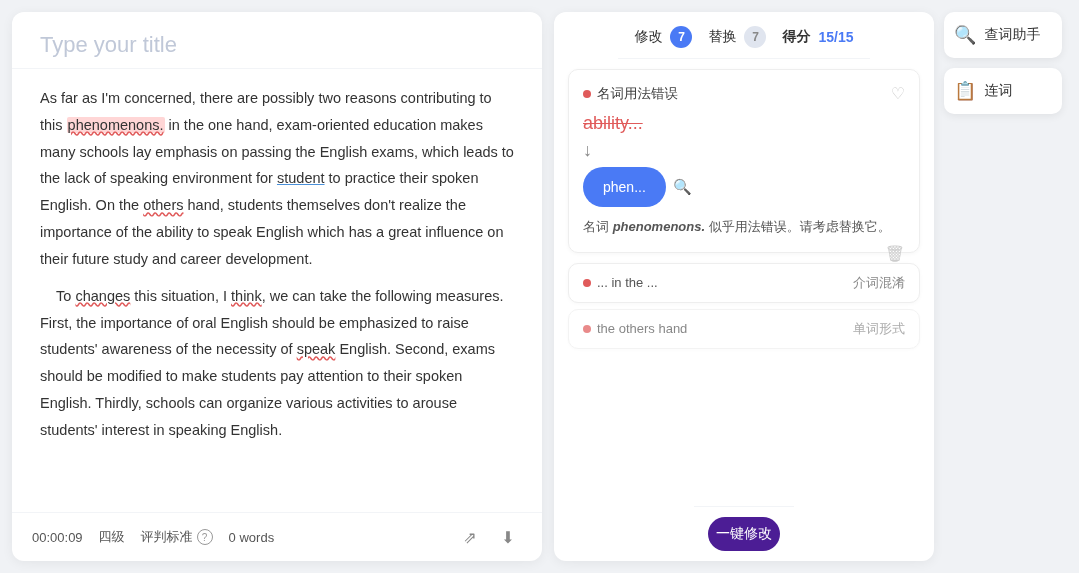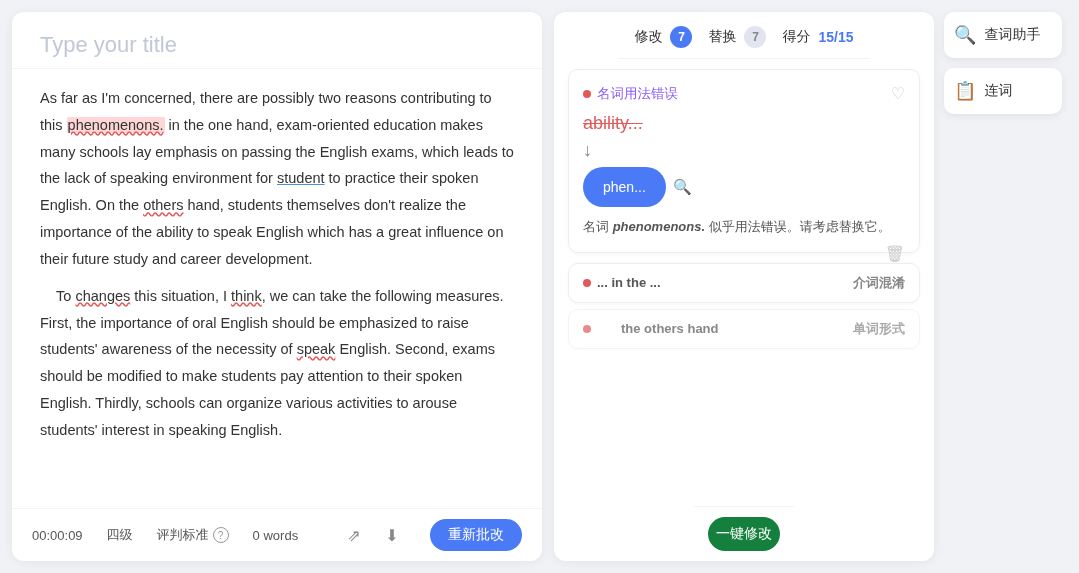--- a/index.html
+++ b/index.html
@@ -54,21 +54,21 @@
     }
     .underline-blue {
       text-decoration: underline;
       text-decoration-color: #4a90d9;
     }
     .editor-footer {
       display: flex;
       align-items: center;
       padding: 10px 20px;
       border-top: 1px solid #f2f4f7;
-      gap: 24px;
+      gap: 16px;
     }
     .footer-time {
       font-size: 13px;
       color: #555;
     }
     .footer-level {
       font-size: 13px;
       color: #555;
     }
     .footer-std {
@@ -191,21 +191,21 @@
     .error-dot {
       width: 8px;
       height: 8px;
       border-radius: 50%;
       background: #e05a5a;
       margin-right: 6px;
       flex-shrink: 0;
     }
     .error-title {
       font-size: 13.5px;
-      color: #8b5cf6;
+      color: #404040;
       font-weight: 500;
     }
     .heart-icon {
       color: #ccc;
       font-size: 16px;
       cursor: pointer;
     }
     .wrong-word {
       color: #e05a5a;
       text-decoration: line-through;
@@ -258,21 +258,20 @@
     
     .minor-error {
       display: flex;
       align-items: center;
       padding: 10px 14px;
       margin-bottom: 6px;
       border: 1px solid #eee;
       border-radius: 10px;
       background: #fff;
       box-shadow: 0 1px 4px rgba(0,0,0,0.03);
-      font-weight: bold;
     }
     .minor-error .error-dot { margin-right: 6px; }
     .minor-context {
       font-size: 13px;
       color: #555;
       flex: 1;
     }
     .minor-type {
       font-size: 13px;
       color: #888;
@@ -290,21 +289,21 @@
       border: 1.5px solid #4a7af5;
       color: #4a7af5;
       background: #fff;
       border-radius: 20px;
       padding: 8px;
       font-size: 14px;
       cursor: pointer;
     }
     .btn-fix {
       flex: 1;
-      background: #15803d;
+      background: #4c1d95;
       color: #fff;
       border: none;
       border-radius: 20px;
       padding: 8px;
       font-size: 14px;
       cursor: pointer;
     }
 
     
     .right-panel {
@@ -349,32 +348,31 @@
     <span class="footer-level">四级</span>
     <span class="footer-std">
       <span>评判标准</span>
       <span class="q-icon">?</span>
     </span>
     <span class="footer-words">0 words</span>
     <div class="footer-icons">
       <span class="footer-icon-btn">⇗</span>
       <span class="footer-icon-btn">⬇</span>
     </div>
-    <button class="btn-recheck">重新批改</button>
   </div>
 </div>
 
 <div class="middle-panel">
 
   <div class="middle-header">
     <span class="tab-label">修改</span>
     <span class="tab-badge blue">7</span>
     <span class="tab-label" style="margin-left:8px;">替换</span>
     <span class="tab-badge gray">7</span>
-    <span class="score-label" style="margin-left:8px;">得分</span>
+    <span class="score-label" style="margin-left:8px;font-weight:bold;">得分</span>
     <span class="score-value">15/15</span>
   </div>
 
   <div class="middle-body">
 
     <div class="error-card">
       <div class="error-card-header">
         <div style="display:flex;align-items:center;">
           <div class="error-dot"></div>
           <span class="error-title">名词用法错误</span>
@@ -393,21 +391,21 @@
       </div>
     </div>
 
     <div class="minor-error">
       <div class="error-dot"></div>
       <span class="minor-context">... in the ...</span>
       <span class="minor-type">介词混淆</span>
     </div>
 
 
-    <div class="minor-error" style="opacity:0.7;gap:24px;">
+    <div class="minor-error" style="opacity:0.7;">
       <div class="error-dot"></div>
       <span class="minor-context">the others hand</span>
       <span class="minor-type">单词形式</span>
     </div>
   </div>
 
   <div class="middle-footer">
     <button class="btn-fix">一键修改</button>
   </div>
 </div>

